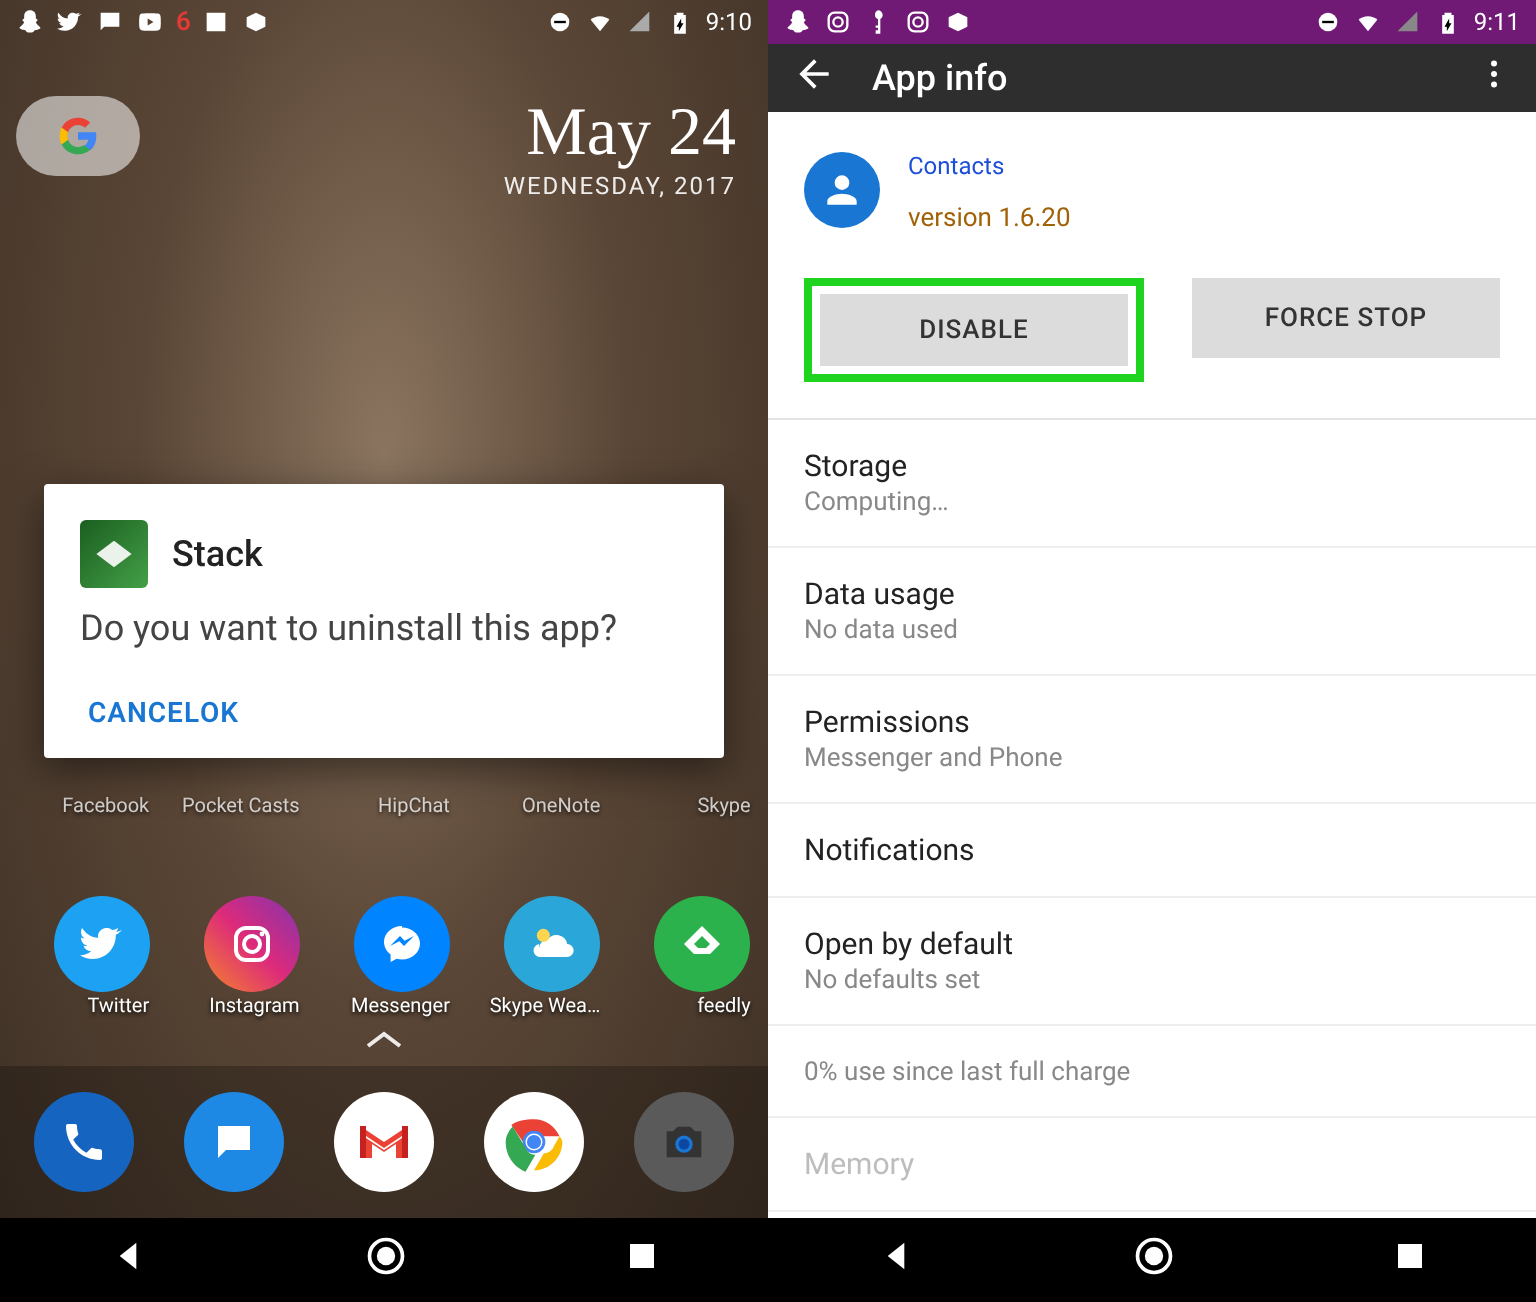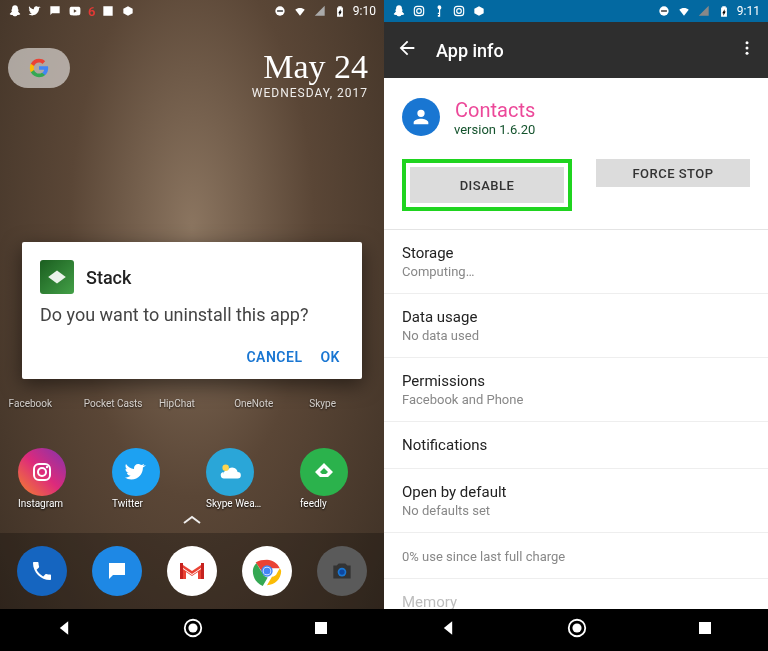--- a/index.html
+++ b/index.html
@@ -2,58 +2,58 @@
 <html><head>
 <meta charset="utf-8">
 <style>
   * { box-sizing: border-box; margin: 0; padding: 0; font-family: Roboto, Arial, sans-serif; }
   body { width: 768px; height: 651px; display: flex; background: #fff; }
   .phone { height: 651px; position: relative; overflow: hidden; }
   .left { width: 384px; background: linear-gradient(180deg,#6b5a4a 0%,#4a3b2e 60%,#3a2e24 100%); }
   .right { width: 384px; background: #fff; display: flex; flex-direction: column; }
   
   .status { height: 22px; display: flex; align-items: center; padding: 0 8px; color: #fff; font-size: 12px; }
-  .status.dark { background: #0369a1; color: #fff; }
+  .status.dark { background: #701a75; color: #fff; }
   .status .left-icons, .status .right-icons { display: flex; align-items: center; gap: 6px; }
   .status .spacer { flex: 1; }
   .ic { display: inline-flex; width: 14px; height: 14px; }
   .notif-count { color: #e53935; font-weight: 600; font-size: 13px; }
   
   .home-bg { position: absolute; inset: 0; background: radial-gradient(ellipse at 50% 35%,#8b7560 0%,#5a4636 45%,#3c2f24 100%); }
   .g-pill { position: absolute; top: 48px; left: 8px; width: 62px; height: 40px; background: rgba(255,255,255,.55); border-radius: 20px; display: flex; align-items: center; justify-content: center; }
   .date-block { position: absolute; top: 48px; right: 16px; text-align: right; color: #fff; }
   .date-big { font-size: 34px; font-weight: 300; font-family: Liberation Serif, serif; }
   .date-sub { font-size: 12px; letter-spacing: 1px; opacity: .9; }
   .app-row { position: absolute; left: 0; right: 0; display: flex; justify-content: space-around; padding: 0 4px; }
   .row-mid { top: 398px; }
   .row-apps { top: 448px; }
-  .app { width: 66px; display: flex; flex-direction: column; align-items: flex-start; gap: 2px; }
+  .app { width: 66px; display: flex; flex-direction: column; align-items: flex-end; gap: 2px; }
   .app .icon { width: 48px; height: 48px; border-radius: 50%; display: flex; align-items: center; justify-content: center; }
   .app .label { color: #fff; font-size: 10px; text-shadow: 0 1px 2px #000; white-space: nowrap; }
   .dock { position: absolute; bottom: 42px; left: 0; right: 0; height: 76px; background: rgba(0,0,0,.25); display: flex; justify-content: space-around; align-items: center; padding: 0 4px; }
   .caret-up { position: absolute; bottom: 122px; left: 50%; transform: translateX(-50%); color: #fff; opacity: .9; }
   .nav { position: absolute; bottom: 0; left: 0; right: 0; height: 42px; background: #000; display: flex; justify-content: space-around; align-items: center; }
   
   .dialog { position: absolute; top: 242px; left: 22px; right: 22px; background: #fff; border-radius: 2px; box-shadow: 0 6px 20px rgba(0,0,0,.5); padding: 18px 18px 8px; }
   .dialog-title-row { display: flex; align-items: center; gap: 12px; margin-bottom: 10px; }
   .dialog-title { font-size: 18px; font-weight: 500; color: #222; }
   .dialog-msg { font-size: 18px; color: #444; margin-bottom: 18px; }
-  .dialog-actions { display: flex; justify-content: flex-end; gap: 18px; padding: 6px 4px 6px; }
+  .dialog-actions { display: flex; padding: 6px 4px 6px; }
   .dialog-actions button { background: none; border: none; color: #1976d2; font-weight: 600; font-size: 14px; letter-spacing: .5px; cursor: pointer; }
   .stack-icon { width: 34px; height: 34px; background: linear-gradient(135deg,#1b5e20,#43a047); border-radius: 3px; position: relative; }
   .stack-icon::after { content:""; position:absolute; inset:6px; background: #fff; clip-path: polygon(50% 20%,90% 50%,50% 80%,10% 50%); opacity:.9; }
   
-  .app-bar { height: 56px; background: #2e2e2e; color: #fff; display: flex; align-items: center; padding: 0 12px; gap: 18px; }
+  .app-bar { height: 34px; background: #2e2e2e; color: #fff; display: flex; align-items: center; padding: 0 12px; gap: 18px; }
   .app-bar .title { font-size: 18px; font-weight: 500; flex: 1; }
   .app-info-header { display: flex; gap: 14px; padding: 20px 18px 12px; }
   .avatar { width: 38px; height: 38px; border-radius: 50%; background: #1976d2; display: flex; align-items: center; justify-content: center; }
-  .app-name { font-size: 20px; color: #ec4899; text-align: right; }
-  .app-ver { font-size: 13px; color: #14532d; }
+  .app-name { font-size: 12px; color: #1d4ed8; }
+  .app-ver { font-size: 13px; color: #a16207; margin-top: 12px; }
   .btn-row { display: flex; gap: 24px; padding: 10px 18px 18px; }
-  .btn { flex: 1; height: 28px; background: #dcdcdc; border: none; font-size: 13px; font-weight: 500; letter-spacing: .5px; color: #333; cursor: pointer; }
+  .btn { flex: 1; height: 40px; background: #dcdcdc; border: none; font-size: 13px; font-weight: 500; letter-spacing: .5px; color: #333; cursor: pointer; }
   .highlight { border: 4px solid #1fd41f; padding: 4px; display: flex; }
   .highlight .btn { height: 36px; }
   .list { border-top: 1px solid #e4e4e4; overflow-y: auto; }
   .list-item { padding: 14px 18px; border-bottom: 1px solid #eee; }
   .li-title { font-size: 15px; color: #222; }
   .li-sub { font-size: 13px; color: #888; margin-top: 2px; }
   .li-muted .li-title { color: #bdbdbd; }
   
   .g-logo { width: 22px; height: 22px; }
   .faded-label { opacity: .75; }
@@ -153,36 +153,44 @@
     <div class="app">
         <div class="label faded-label">OneNote</div>
       </div>
     <div class="app">
         <div class="label faded-label">Skype</div>
       </div>
   </div>
 
   <div class="app-row row-apps">
     <div class="app">
+        <div class="icon" style="background:#1da1f2;">
+          <svg width="24" height="24" viewBox="0 0 24 24">
+            <path fill="#fff" d="M22 5c-1 .5-2 .8-3 1 1-1 1-2 1-2-1 .6-2 1-3 1-1-1-2-1-3-1-2 0-4 2-4 4 0 .3 0 .6.1.9C7 9 4 7 2 4c-.3.6-.5 1.3-.5 2 0 1.4.7 2.6 1.8 3.3-.7 0-1.3-.2-1.8-.5v.1c0 2 1.4 3.6 3.2 4-.3.1-.7.1-1.1.1l-.8-.1c.5 1.6 2 2.7 3.8 2.7C5 17 3 17.6 1 17.6c1.8 1.2 4 1.9 6.3 1.9 7.5 0 11.6-6.2 11.6-11.6v-.5C20 7 21 6 22 5z"></path>
+          </svg>
+        </div>
+        <div class="label">Twitter</div>
+      </div>
+    <div class="app">
         <div class="icon" style="background:linear-gradient(45deg,#f58529,#dd2a7b,#8134af);">
           <svg width="24" height="24" viewBox="0 0 24 24">
             <rect x="4" y="4" width="16" height="16" rx="5" fill="none" stroke="#fff" stroke-width="2"></rect>
             <circle cx="12" cy="12" r="4" fill="none" stroke="#fff" stroke-width="2"></circle>
             <circle cx="17" cy="7" r="1.2" fill="#fff"></circle>
           </svg>
         </div>
         <div class="label">Instagram</div>
       </div>
     <div class="app">
-        <div class="icon" style="background:#1da1f2;">
+        <div class="icon" style="background:#0084ff;">
           <svg width="24" height="24" viewBox="0 0 24 24">
-            <path fill="#fff" d="M22 5c-1 .5-2 .8-3 1 1-1 1-2 1-2-1 .6-2 1-3 1-1-1-2-1-3-1-2 0-4 2-4 4 0 .3 0 .6.1.9C7 9 4 7 2 4c-.3.6-.5 1.3-.5 2 0 1.4.7 2.6 1.8 3.3-.7 0-1.3-.2-1.8-.5v.1c0 2 1.4 3.6 3.2 4-.3.1-.7.1-1.1.1l-.8-.1c.5 1.6 2 2.7 3.8 2.7C5 17 3 17.6 1 17.6c1.8 1.2 4 1.9 6.3 1.9 7.5 0 11.6-6.2 11.6-11.6v-.5C20 7 21 6 22 5z"></path>
+            <path fill="#fff" d="M12 3C7 3 3 6.6 3 11c0 2.5 1.3 4.7 3.3 6.2V21l3-1.6c.9.2 1.8.4 2.7.4 5 0 9-3.6 9-8s-4-8-9-8zm1 10l-2.3-2.4L6 13l5-5 2.3 2.4L18 8l-5 5z"></path>
           </svg>
         </div>
-        <div class="label">Twitter</div>
+        <div class="label">Messenger</div>
       </div>
     <div class="app">
         <div class="icon" style="background:#2aa6d8;">
           <svg width="26" height="26" viewBox="0 0 24 24">
             <path fill="#fff" d="M6 14a4 4 0 014-4 5 5 0 019 2 3 3 0 010 6H7a3 3 0 01-1-6z"></path>
             <circle cx="8" cy="8" r="3" fill="#ffd54f"></circle>
           </svg>
         </div>
         <div class="label">Skype Wea…</div>
       </div>
@@ -361,21 +369,21 @@
     <div class="list-item">
         <div class="li-title">Storage</div>
         <div class="li-sub">Computing…</div>
       </div>
     <div class="list-item">
         <div class="li-title">Data usage</div>
         <div class="li-sub">No data used</div>
       </div>
     <div class="list-item">
         <div class="li-title">Permissions</div>
-        <div class="li-sub">Facebook and Phone</div>
+        <div class="li-sub">Messenger and Phone</div>
       </div>
     <div class="list-item">
         <div class="li-title">Notifications</div>
       </div>
     <div class="list-item">
         <div class="li-title">Open by default</div>
         <div class="li-sub">No defaults set</div>
       </div>
     <div class="list-item">
         <div class="li-sub">0% use since last full charge</div>

